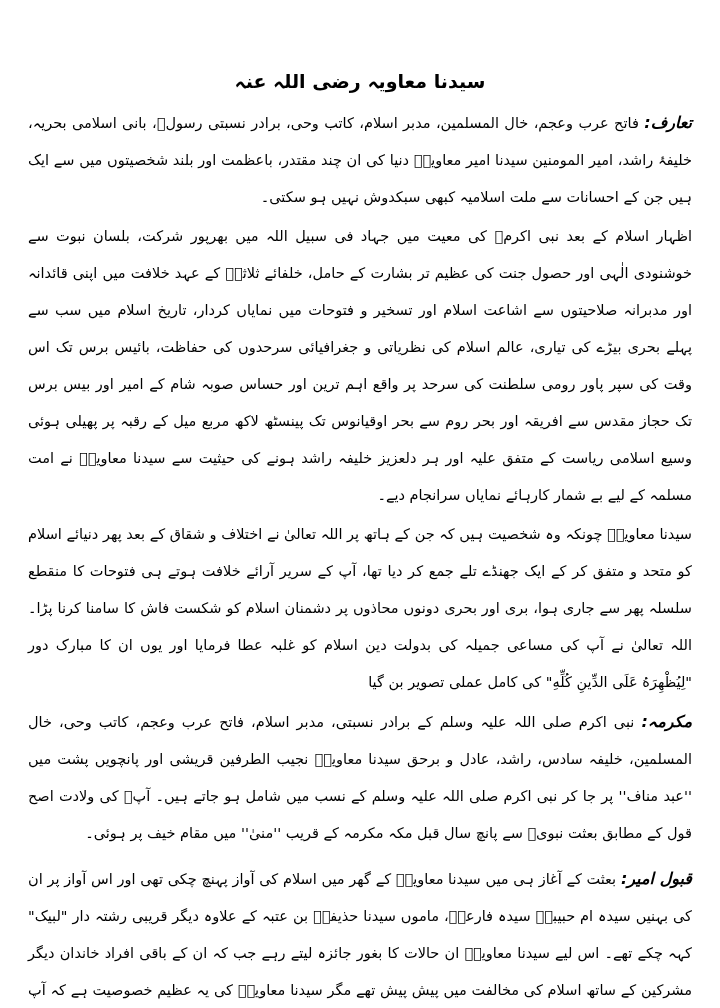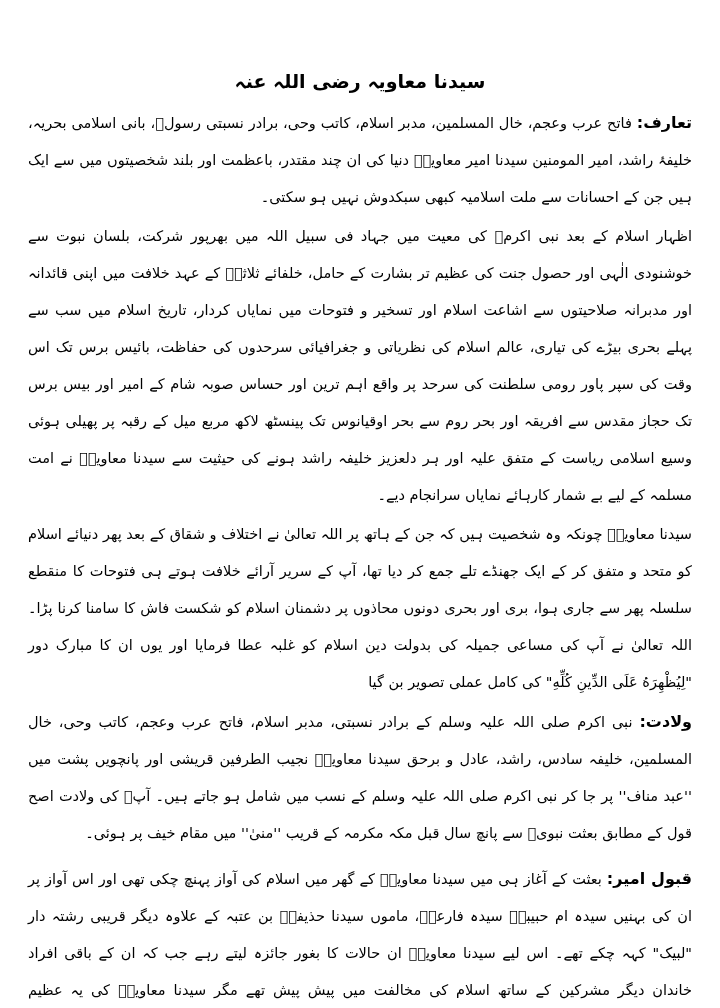--- a/index.html
+++ b/index.html
@@ -36,20 +36,21 @@
       font-size: 14.5px;
       line-height: 37px;
       margin: 0 0 2px 0;
     }
     .para.gap {
       margin-top: 8px;
     }
     .heading {
       font-weight: bold;
       font-size: 16px;
+      font-style: italic;
     }
   </style>
 </head>
 <body>
 
 <div class="page">
   <div class="title">سیدنا معاویہ رضی اللہ عنہ</div>
 
   <p class="para">
     <span class="heading">تعارف:</span>
@@ -58,21 +59,21 @@
 
   <p class="para">
     <span>اظہار اسلام کے بعد نبی اکرمؐ کی معیت میں جہاد فی سبیل اللہ میں بھرپور شرکت، بلسان نبوت سے خوشنودی الٰہی اور حصول جنت کی عظیم تر بشارت کے حامل، خلفائے ثلاثہؓ کے عہد خلافت میں اپنی قائدانہ اور مدبرانہ صلاحیتوں سے اشاعت اسلام اور تسخیر و فتوحات میں نمایاں کردار، تاریخ اسلام میں سب سے پہلے بحری بیڑے کی تیاری، عالم اسلام کی نظریاتی و جغرافیائی سرحدوں کی حفاظت، بائیس برس تک اس وقت کی سپر پاور رومی سلطنت کی سرحد پر واقع اہم ترین اور حساس صوبہ شام کے امیر اور بیس برس تک حجاز مقدس سے افریقہ اور بحر روم سے بحر اوقیانوس تک پینسٹھ لاکھ مربع میل کے رقبہ پر پھیلی ہوئی وسیع اسلامی ریاست کے متفق علیہ اور ہر دلعزیز خلیفہ راشد ہونے کی حیثیت سے سیدنا معاویہؓ نے امت مسلمہ کے لیے بے شمار کارہائے نمایاں سرانجام دیے۔</span>
   </p>
 
   <p class="para">
     <span>سیدنا معاویہؓ چونکہ وہ شخصیت ہیں کہ جن کے ہاتھ پر اللہ تعالیٰ نے اختلاف و شقاق کے بعد پھر دنیائے اسلام کو متحد و متفق کر کے ایک جھنڈے تلے جمع کر دیا تھا، آپ کے سریر آرائے خلافت ہوتے ہی فتوحات کا منقطع سلسلہ پھر سے جاری ہوا، بری اور بحری دونوں محاذوں پر دشمنان اسلام کو شکست فاش کا سامنا کرنا پڑا۔ اللہ تعالیٰ نے آپ کی مساعی جمیلہ کی بدولت دین اسلام کو غلبہ عطا فرمایا اور یوں ان کا مبارک دور "لِيُظْهِرَهُ عَلَى الدِّينِ كُلِّهِ" کی کامل عملی تصویر بن گیا</span>
   </p>
 
   <p class="para">
-    <span class="heading">ولادت:</span>
+    <span class="heading">مکرمہ:</span>
     <span>نبی اکرم صلی اللہ علیہ وسلم کے برادر نسبتی، مدبر اسلام، فاتح عرب وعجم، کاتب وحی، خال المسلمین، خلیفہ سادس، راشد، عادل و برحق سیدنا معاویہؓ نجیب الطرفین قریشی اور پانچویں پشت میں ''عبد مناف'' پر جا کر نبی اکرم صلی اللہ علیہ وسلم کے نسب میں شامل ہو جاتے ہیں۔ آپؓ کی ولادت اصح قول کے مطابق بعثت نبویؐ سے پانچ سال قبل مکہ مکرمہ کے قریب ''منیٰ'' میں مقام خیف پر ہوئی۔</span>
   </p>
 
   <p class="para gap">
     <span class="heading">قبول امیر:</span>
     <span>بعثت کے آغاز ہی میں سیدنا معاویہؓ کے گھر میں اسلام کی آواز پہنچ چکی تھی اور اس آواز پر ان کی بہنیں سیدہ ام حبیبہؓ سیدہ فارعہؓ، ماموں سیدنا حذیفہؓ بن عتبہ کے علاوہ دیگر قریبی رشتہ دار "لبیک" کہہ چکے تھے۔ اس لیے سیدنا معاویہؓ ان حالات کا بغور جائزہ لیتے رہے جب کہ ان کے باقی افراد خاندان دیگر مشرکین کے ساتھ اسلام کی مخالفت میں پیش پیش تھے مگر سیدنا معاویہؓ کی یہ عظیم خصوصیت ہے کہ آپ نے اسلام قبول کرنے سے پہلے کبھی کسی موقع پر حتیٰ کہ کسی جنگ میں بھی مسلمانوں کے خلاف حصہ نہیں لیا۔</span>
   </p>
 
 </div>
 

